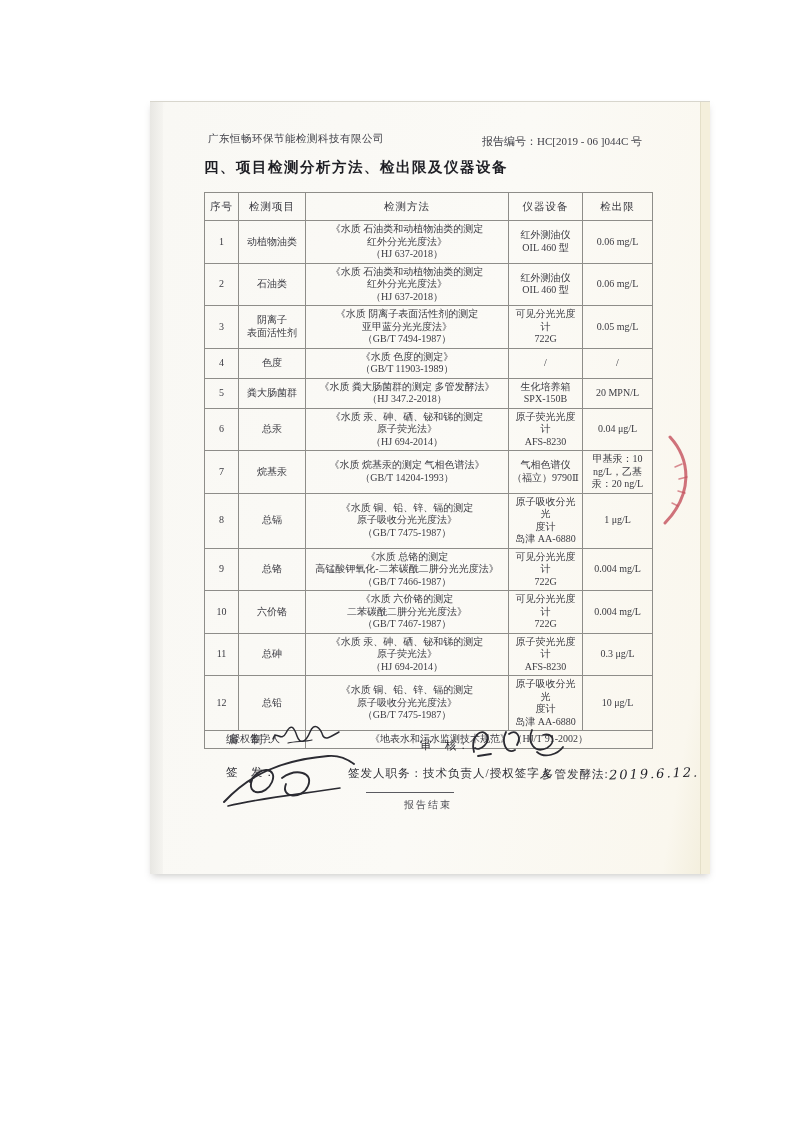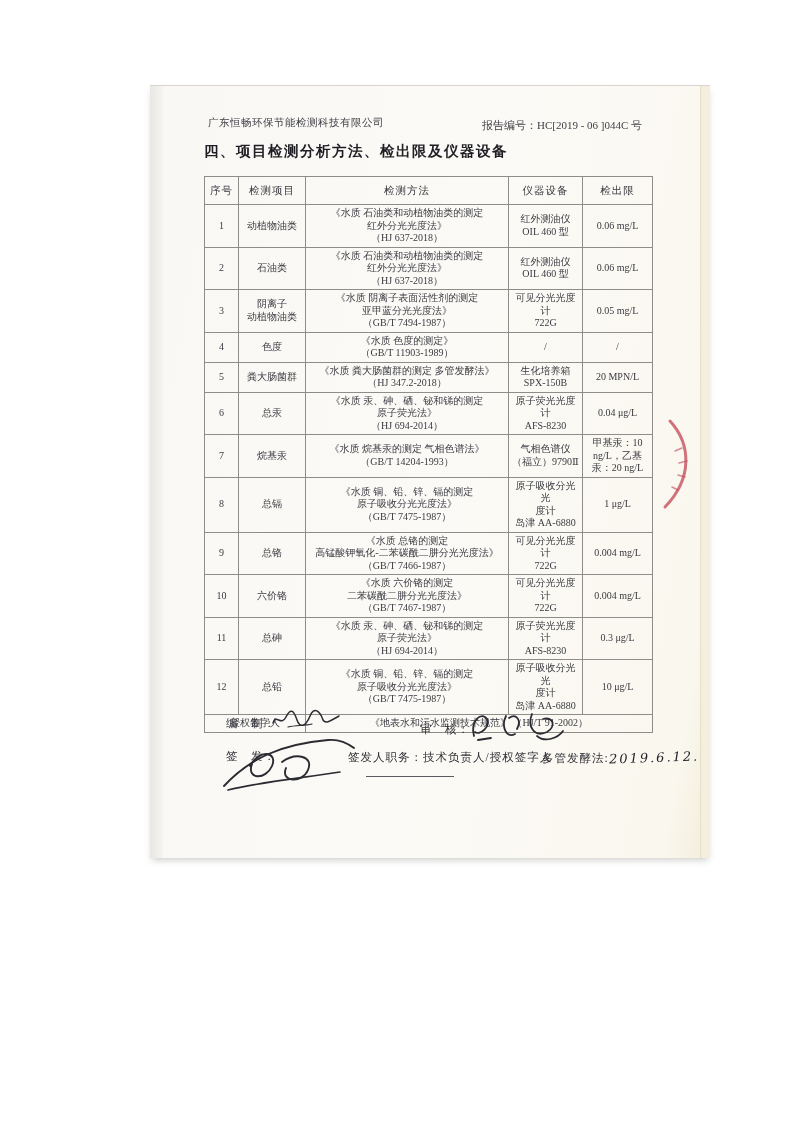--- a/index.html
+++ b/index.html
@@ -3,21 +3,21 @@
 <meta charset="utf-8">
 <style>
   html,body { margin:0; padding:0; }
   body {
     width:800px; height:1131px; background:#ffffff; overflow:hidden; position:relative;
     font-family:"Liberation Serif","DejaVu Serif",serif;
   }
   .photo { position:absolute; inset:0; }
   
   .sheet {
-    position:absolute; left:150px; top:85px; width:560px; height:772px;
+    position:absolute; left:150px; top:101px; width:560px; height:772px;
     background:linear-gradient(100deg,#f1f0ec 0px,#f9f8f4 16px,#fbfaf6 55%,#faf7ee 93%,#f2edda 100%);
     border-top:1px solid #d8d6cd;
     box-shadow:0 4px 7px -2px rgba(125,124,118,.38);
     color:#36363e;
   }
   .sheet::before { 
     content:""; position:absolute; left:0; top:0; bottom:0; width:13px;
     background:linear-gradient(90deg,#e8e7e3,#f5f4f0);
   }
   .sheet::after { 
@@ -94,21 +94,21 @@
     <td class="pre">《水质 石油类和动植物油类的测定
 红外分光光度法》
 （HJ 637-2018）</td>
     <td class="pre">红外测油仪
 OIL 460 型</td>
     <td class="pre">0.06 mg/L</td>
   </tr>
           <tr>
     <td>3</td>
     <td class="pre">阴离子
-动植物油类</td>
+表面活性剂</td>
     <td class="pre">《水质 阴离子表面活性剂的测定
 亚甲蓝分光光度法》
 （GB/T 7494-1987）</td>
     <td class="pre">可见分光光度计
 722G</td>
     <td class="pre">0.05 mg/L</td>
   </tr>
           <tr>
     <td>4</td>
     <td class="pre">色度</td>
@@ -224,20 +224,21 @@
       <path stroke-width="1.9" d="M8 52 C34 24,66 10,112 6 C122 5,130 8,138 14"></path>
       <path stroke-width="1.9" d="M34 32 C44 14,62 18,56 32 C50 46,30 46,36 30"></path>
       <path stroke-width="1.9" d="M66 28 C80 18,98 22,92 36 C86 50,64 48,70 34"></path>
       <path stroke-width="1.6" d="M12 56 C44 48,86 44,124 38"></path>
     </svg>
 
     <div class="flabel" style="left:198px; top:664px;">签发人职务：技术负责人/授权签字人</div>
     <div class="flabel" style="left:392px; top:664px;"><span>多管发酵法:</span><span class="hand-date">2019.6.12.</span></div>
 
     <div class="sep-line"></div>
+    <div class="center-band" style="top:696px;">报告结束</div>
 
     <svg class="seal" width="52" height="96" viewBox="0 0 52 96">
       <path stroke-width="3" opacity="0.8" d="M14 5 C35 28,37 62,9 91"></path>
       <path stroke-width="1.5" opacity="0.65" d="M19 35 l7 -3 M23 47 l8 -2 M22 59 l7 2 M16 71 l6 3"></path>
     </svg>
 
   </div>
 </div>
 
 </body></html>

